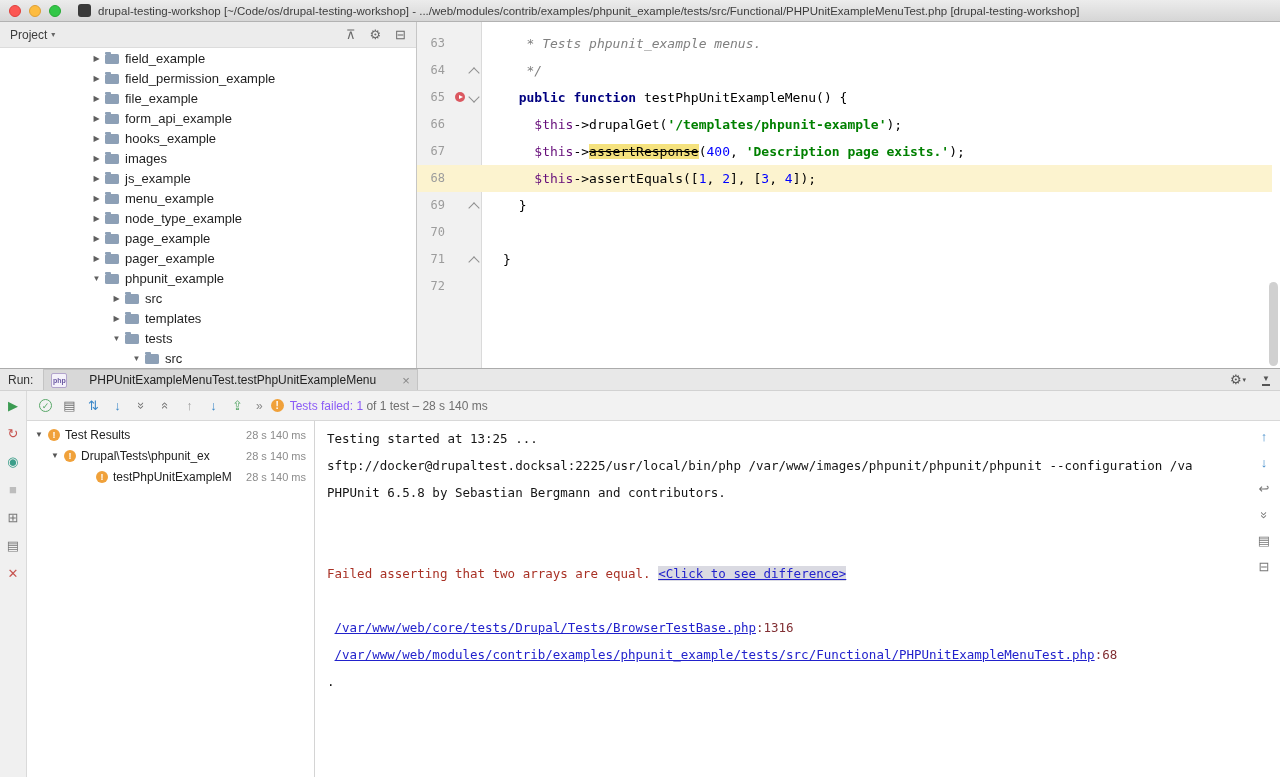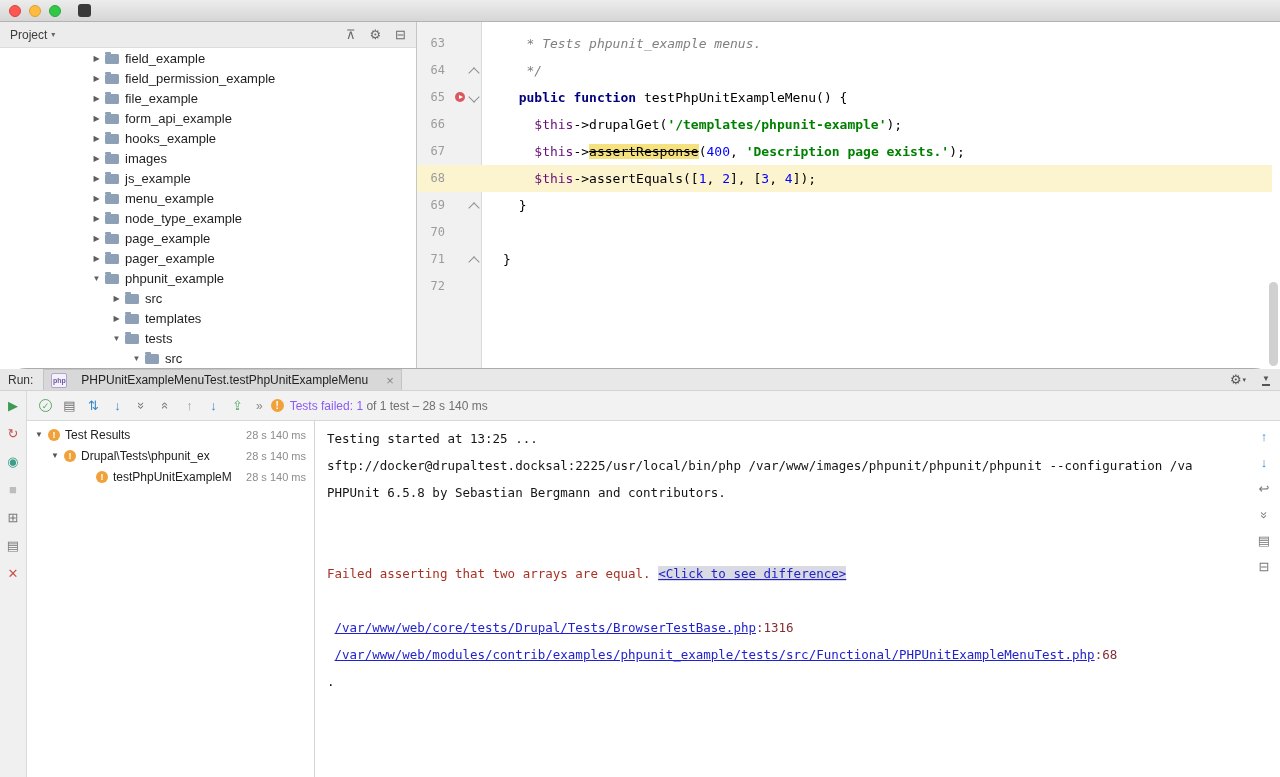--- a/index.html
+++ b/index.html
@@ -52,26 +52,26 @@
   .seg-comment{color:#808080;font-style:italic;}
   .seg-keyword{color:#000080;font-weight:bold;}
   .seg-variable{color:#660e7a;}
   .seg-string{color:#008000;font-weight:bold;}
   .seg-number{color:#0000ff;}
   .seg-plain{color:#000;}
   .seg-deprecated{color:#000;text-decoration:line-through;background:#f5e27e;}
   .ed-thumb{position:absolute;right:2px;top:260px;width:9px;height:84px;background:rgba(120,120,120,.35);border-radius:5px;}
   
   .run-panel{position:absolute;top:368px;left:0;right:0;bottom:0;background:#f4f4f4;
-    border-top:1px solid #ababab;box-sizing:border-box;border-radius:26px;}
+    border-top:1px solid #ababab;box-sizing:border-box;}
   .run-tabbar{height:22px;background:#e8e8e8;border-bottom:1px solid #d2d2d2;display:flex;
     align-items:center;padding:0 10px 0 8px;box-sizing:border-box;}
   .run-label{font-size:12px;color:#333;margin-right:10px;}
   .run-tab{height:21px;display:flex;align-items:center;background:#d8d8d8;border:1px solid #c4c4c4;
-    border-bottom:none;padding:0 7px;gap:14px;font-size:12px;color:#222;box-sizing:border-box;}
+    border-bottom:none;padding:0 7px;gap:22px;font-size:12px;color:#222;box-sizing:border-box;}
   .php-ic{width:16px;height:15px;border:1px solid #b2a4cc;border-radius:2px;background:#f4f1fa;
     color:#6b5aa3;font-size:7px;font-weight:bold;text-align:center;line-height:14px;box-sizing:border-box;}
   .tab-close{color:#888;font-size:13px;margin-left:4px;line-height:13px;}
   .tabbar-right{margin-left:auto;display:flex;gap:16px;align-items:center;color:#555;}
   .gear{font-size:13px;}
   .mini-caret{font-size:7px;vertical-align:2px;margin-left:1px;}
   .dock-ic{font-size:8px;border-bottom:2px solid #555;line-height:9px;padding-bottom:1px;}
   .run-main{position:absolute;top:22px;left:0;right:0;bottom:0;display:flex;}
   .strip{width:27px;min-width:27px;background:#f0f0f0;border-right:1px solid #dadada;box-sizing:border-box;
     display:flex;flex-direction:column;align-items:center;padding-top:7px;gap:12px;}
@@ -109,20 +109,21 @@
   .cs-ic{width:16px;height:16px;line-height:16px;text-align:center;font-size:13px;}
 </style>
 </head>
 <body>
 
 <div class="titlebar">
   <span class="tl red"></span>
   <span class="tl yellow"></span>
   <span class="tl green"></span>
   <span class="proj-ic"></span>
+  <span class="title-text">drupal-testing-workshop [~/Code/os/drupal-testing-workshop] - .../web/modules/contrib/examples/phpunit_example/tests/src/Functional/PHPUnitExampleMenuTest.php [drupal-testing-workshop]</span>
 </div>
 
 <div class="main">
   <div class="project-panel">
     <div class="pp-header">
       <span class="pp-title">Project</span>
       <span class="pp-caret">▾</span>
       <div class="pp-icons" id="pp-icons">
           <span class="hic">⊼</span>
           <span class="hic">⚙</span>

